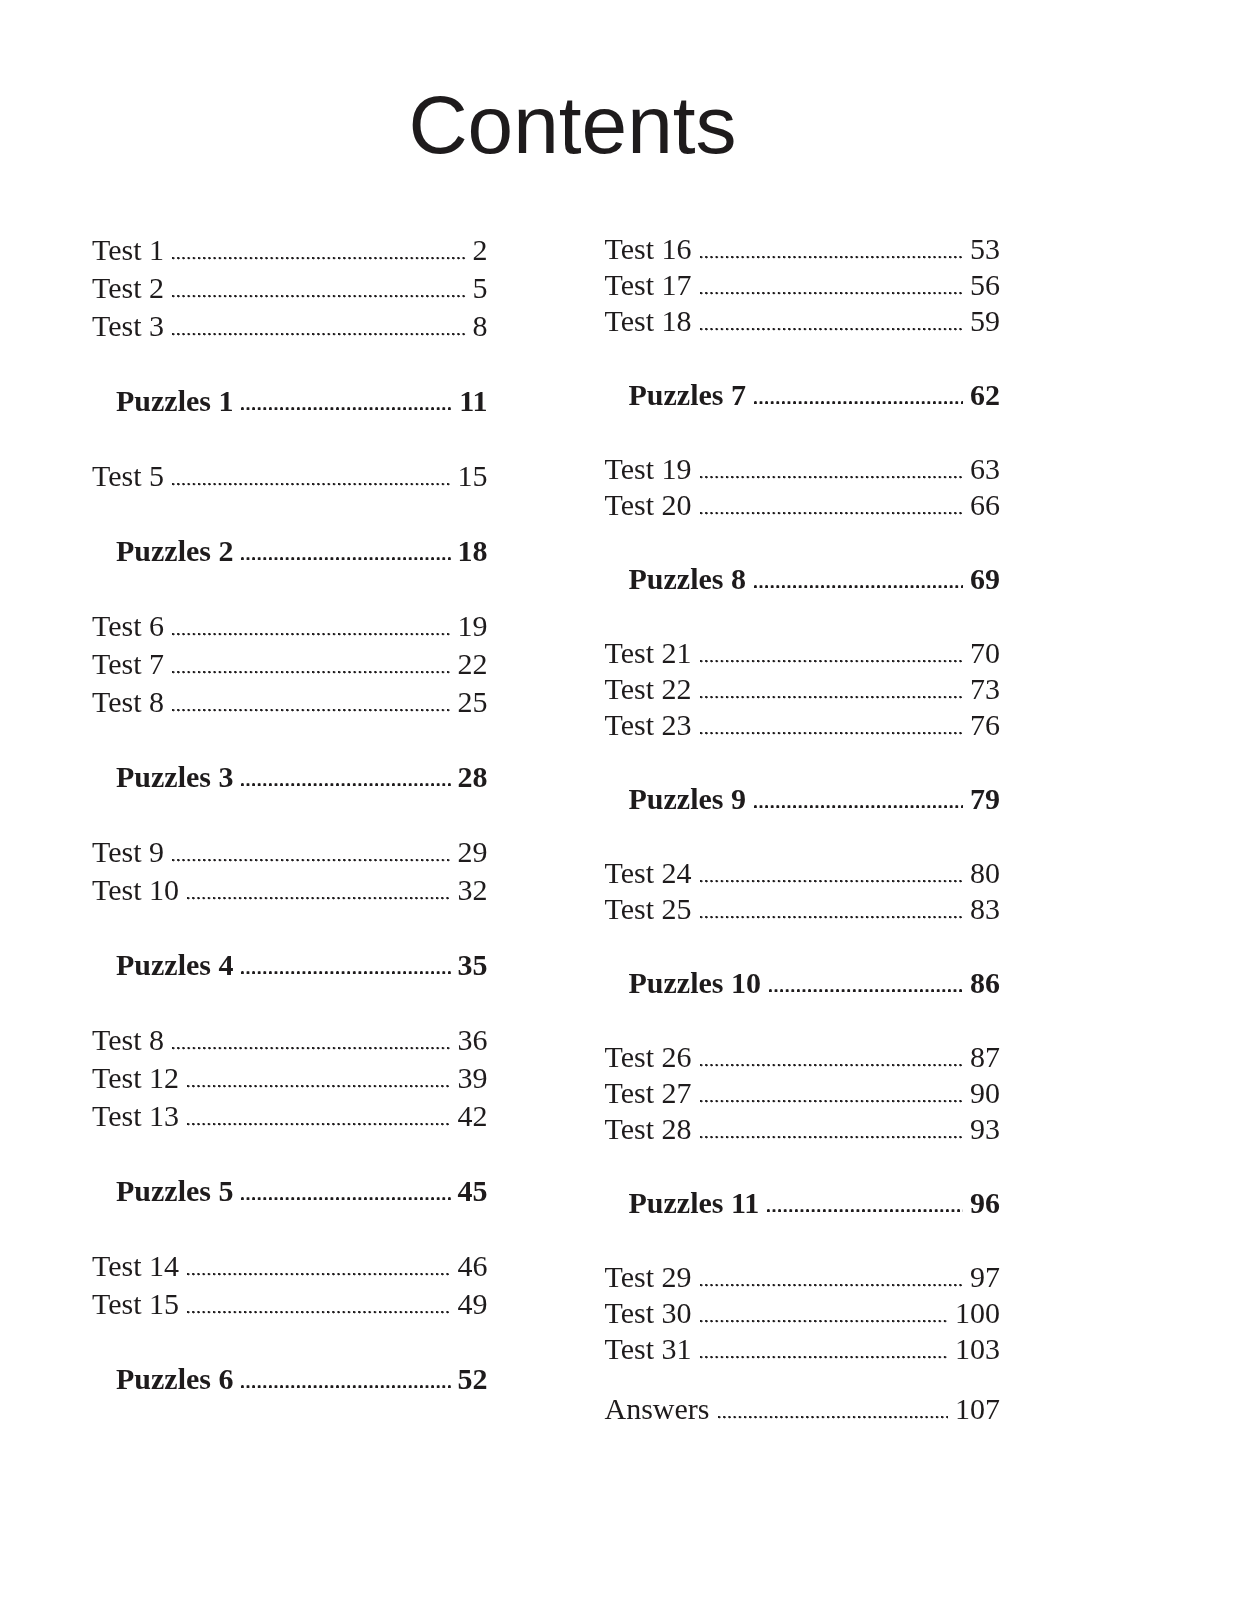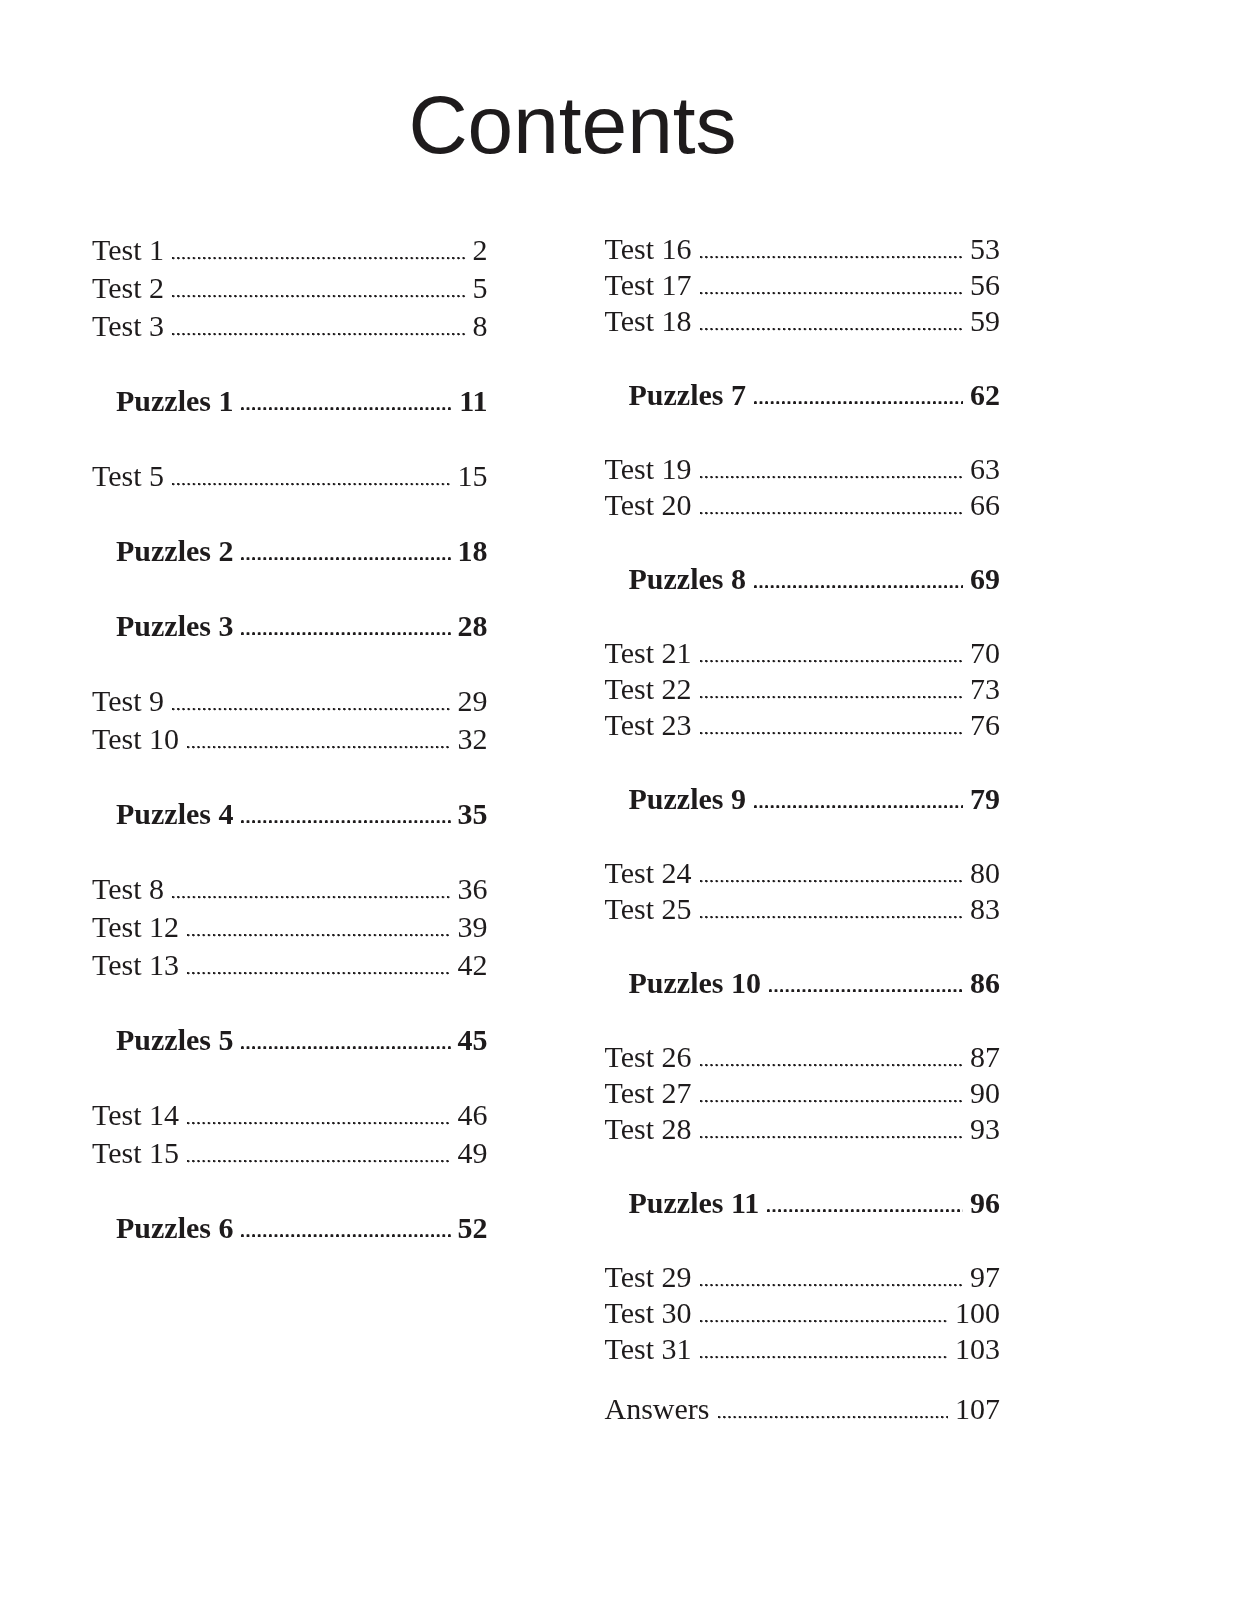--- a/index.html
+++ b/index.html
@@ -106,20 +106,37 @@
             <span class="page-num">15</span>
           </div>
         </div>
         <div class="group bold">
           <div class="row">
             <span class="label">Puzzles 2</span>
             <span class="leader"></span>
             <span class="page-num">18</span>
           </div>
         </div>
+        <div class="group">
+          <div class="row">
+            <span class="label">Test 6</span>
+            <span class="leader"></span>
+            <span class="page-num">19</span>
+          </div>
+          <div class="row">
+            <span class="label">Test 7</span>
+            <span class="leader"></span>
+            <span class="page-num">22</span>
+          </div>
+          <div class="row">
+            <span class="label">Test 8</span>
+            <span class="leader"></span>
+            <span class="page-num">25</span>
+          </div>
+        </div>
         <div class="group bold">
           <div class="row">
             <span class="label">Puzzles 3</span>
             <span class="leader"></span>
             <span class="page-num">28</span>
           </div>
         </div>
         <div class="group">
           <div class="row">
             <span class="label">Test 9</span>

